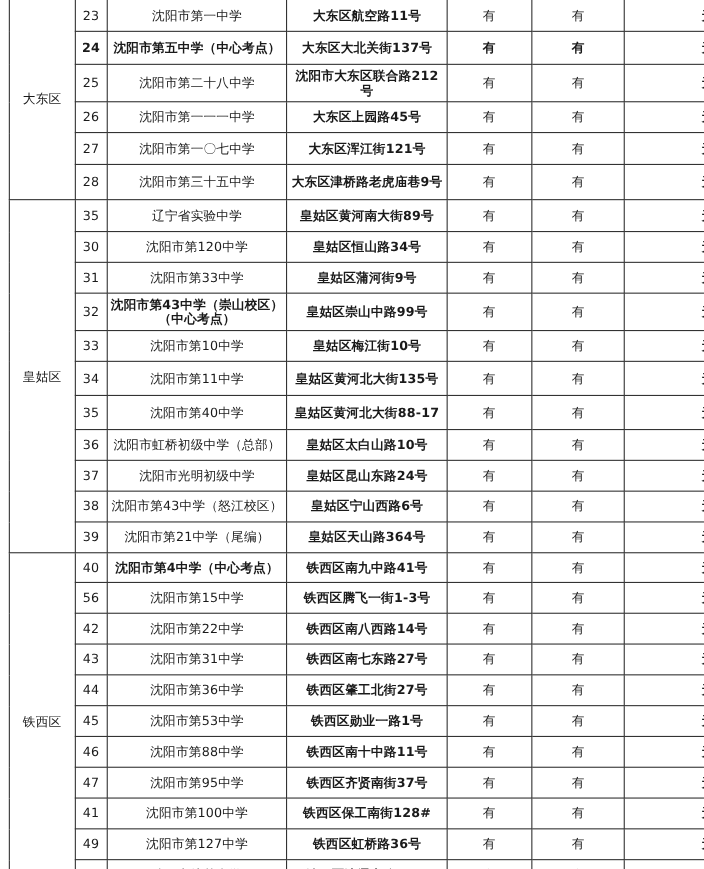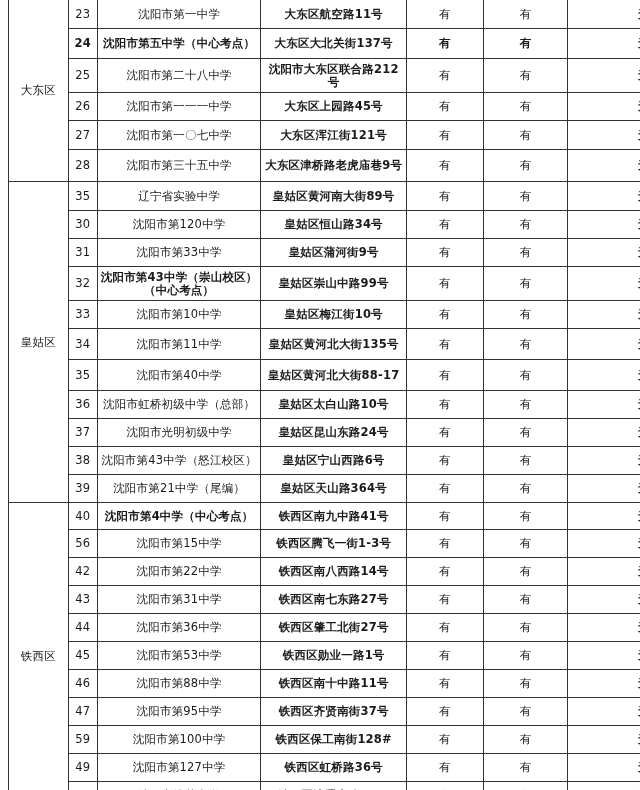--- a/index.html
+++ b/index.html
@@ -297,21 +297,21 @@
         </tr>
         <tr class="h27">
           <td class="num">47</td>
           <td class="school">沈阳市第95中学</td>
           <td class="address">铁西区齐贤南街37号</td>
           <td class="flag">有</td>
           <td class="flag">有</td>
           <td class="flag-no">无</td>
         </tr>
         <tr class="h27">
-          <td class="num">59</td>
+          <td class="num">41</td>
           <td class="school">沈阳市第100中学</td>
           <td class="address">铁西区保工南街128#</td>
           <td class="flag">有</td>
           <td class="flag">有</td>
           <td class="flag-no">无</td>
         </tr>
         <tr class="h27">
           <td class="num">49</td>
           <td class="school">沈阳市第127中学</td>
           <td class="address">铁西区虹桥路36号</td>

